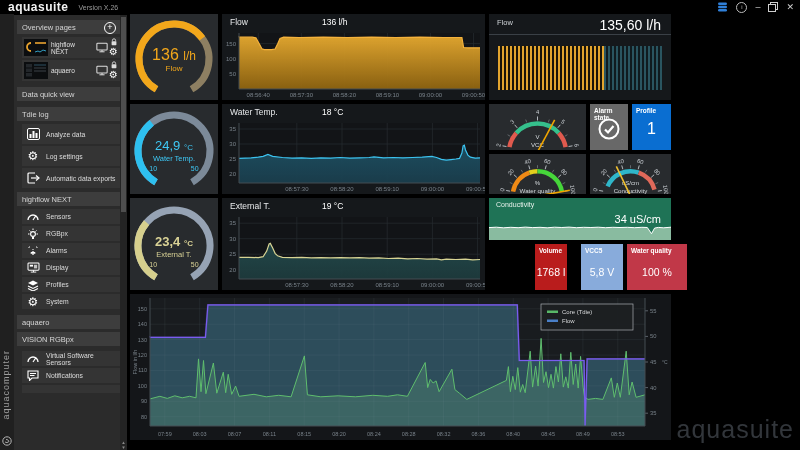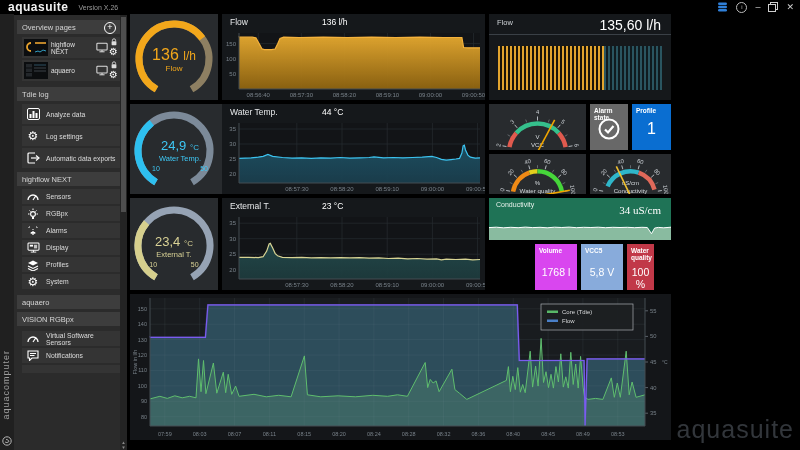--- a/index.html
+++ b/index.html
@@ -40,66 +40,66 @@
   #sb-scroll{position:absolute;right:0;top:0;width:7px;height:436px;background:#242424;}
   #sb-thumb{position:absolute;left:1px;top:2px;width:5px;height:195px;background:#4e4e4e;}
   #sb-arrows{position:absolute;right:0;bottom:1px;width:7px;text-align:center;font-size:4.5px;color:#8a8a8a;line-height:5px;}
   
   .tile{position:absolute;overflow:hidden;}
   .gauge-tile{background:#282b2e;}
   .chart-tile{background:#15181b;}
   #t-flowgauge{left:130px;top:14px;width:88px;height:86px;}
   #t-flowchart{left:222px;top:14px;width:263px;height:86px;}
   #t-flowbar{left:489px;top:14px;width:182px;height:86px;background:#15181b;}
-  #t-watergauge{left:130px;top:104px;width:88px;height:90px;padding-left:12px;}
+  #t-watergauge{left:130px;top:104px;width:88px;height:90px;}
   #t-waterchart{left:222px;top:104px;width:263px;height:90px;}
   #t-vcc{left:489px;top:104px;width:97px;height:46px;}
   #t-alarm{left:590px;top:104px;width:38px;height:46px;background:#686868;}
   #t-profile{left:632px;top:104px;width:39px;height:46px;background:#0a6ed1;}
   #t-wqgauge{left:489px;top:154px;width:97px;height:40px;}
   #t-condgauge{left:590px;top:154px;width:81px;height:40px;}
   #t-extgauge{left:130px;top:198px;width:88px;height:92px;}
   #t-extchart{left:222px;top:198px;width:263px;height:92px;}
   #t-condpanel{left:489px;top:198px;width:182px;height:42px;background:#1f7356;}
   #t-power{left:489px;top:244px;width:42px;height:46px;background:#5e1499;}
-  #t-volume{left:535px;top:244px;width:42px;height:46px;background:#d946ef;}
+  #t-volume{left:535px;top:244px;width:32px;height:46px;background:#b91c1c;}
   #t-vcc5{left:581px;top:244px;width:42px;height:46px;background:#88abdb;}
-  #t-wqtile{left:627px;top:244px;width:27px;height:46px;background:#c13848;}
+  #t-wqtile{left:627px;top:244px;width:60px;height:46px;background:#c13848;}
   #t-history{left:130px;top:294px;width:541px;height:146px;background:#141619;}
   
   .ch-head{position:absolute;left:8px;top:3px;font-size:8.5px;color:#e8eaec;z-index:2;}
   .ch-val{position:absolute;left:38%;top:3px;font-size:8.5px;color:#fff;z-index:2;}
   
   .g-center{position:absolute;left:0;width:100%;text-align:center;z-index:2;}
   #fg-value{top:32px;color:#f2a71b;font-size:16px;}
   #fg-value .unit{font-size:12px;}
   #fg-label{top:50px;color:#f2a71b;font-size:8px;}
   #wg-value{top:34px;color:#3ec8f5;font-size:13px;}
   #wg-label{top:50px;color:#3ec8f5;font-size:7.5px;}
   .g-min{position:absolute;left:22%;top:68%;font-size:7px;z-index:2;}
   .g-max{position:absolute;right:22%;top:68%;font-size:7px;z-index:2;}
   #t-watergauge .g-min,#t-watergauge .g-max{color:#3ec8f5;}
-  #eg-value{top:36px;color:#d9d296;font-size:13px;}
+  #eg-value{top:36px;color:#d9d296;font-size:13px;font-weight:bold;}
   #eg-label{top:52px;color:#d9d296;font-size:7.5px;}
   #t-extgauge .g-min,#t-extgauge .g-max{color:#d9d296;}
   
   #fb-head{position:absolute;left:8px;top:4px;font-size:7.5px;color:#cfd3d7;}
   #fb-val{position:absolute;right:10px;top:3px;font-size:14px;color:#fff;}
   #fb-div{position:absolute;left:0;top:20px;width:182px;height:1px;background:#3a4046;}
   #fb-bar{position:absolute;left:9px;top:32px;width:164px;height:44px;display:flex;}
   #fb-fill{height:100%;background:repeating-linear-gradient(90deg,#e2a42e 0 2px,#1a1408 2px 4px);}
   #fb-rest{height:100%;flex:1;background:repeating-linear-gradient(90deg,#2a5560 0 2px,#101b1f 2px 4px);}
   
   .tile-label{position:absolute;left:4px;top:3px;font-size:6.5px;color:#fff;font-weight:bold;}
   #alarm-check{position:absolute;left:50%;top:55%;transform:translate(-50%,-50%);}
   #profile-val{position:absolute;left:0;top:16px;width:100%;text-align:center;font-size:16px;color:#fff;}
   .small-val{position:absolute;left:0;top:22px;width:100%;text-align:center;font-size:10.5px;color:#fff;}
   
   #cp-title{position:absolute;left:7px;top:3px;font-size:7px;color:#e8f2ec;}
-  #cp-val{position:absolute;right:10px;top:6px;font-size:11px;color:#fff;z-index:2;font-family:Liberation Serif, serif;}
+  #cp-val{position:absolute;right:10px;top:15px;font-size:11px;color:#fff;z-index:2;}
   #cp-spark{position:absolute;left:0;bottom:0;width:182px;height:18px;}
   
   #watermark{position:absolute;right:6px;bottom:6px;font-size:25px;color:#32363b;letter-spacing:1px;}
   .abs{position:absolute;}
   svg{display:block;}
 </style>
 </head>
 <body>
 
 <div id="app">
@@ -200,20 +200,23 @@
               <svg width="8" height="8" viewBox="0 0 10 10">
                   <path d="M3 4 V3 a2 2 0 0 1 4 0 V4" fill="none" stroke="#ddd" stroke-width="1.1"></path>
                   <rect x="2" y="4" width="6" height="5" rx="0.8" fill="#ddd"></rect>
                 </svg>
             </span>
             <span class="gear-glyph small">⚙</span>
           </span>
         </span>
       </div>
 
+      <div class="sb-header" style="margin-bottom:6px;">
+        <span>Data quick view</span>
+      </div>
       <div class="sb-header">
         <span>Tdie log</span>
       </div>
       <div class="sb-item">
         <span class="sb-ic">
           <svg width="13" height="12" viewBox="0 0 13 12">
               <rect x="0.5" y="0.5" width="12" height="11" rx="1.5" fill="none" stroke="#fff"></rect>
               <rect x="2.5" y="6" width="2" height="4" fill="#fff"></rect>
               <rect x="5.5" y="3" width="2" height="7" fill="#fff"></rect>
               <rect x="8.5" y="5" width="2" height="5" fill="#fff"></rect>
@@ -403,21 +406,21 @@
         </svg>
       </div>
     <div class="g-center" id="wg-value"><span>24,9</span> <span style="font-size:8px;">°C</span></div>
     <div class="g-center" id="wg-label">Water Temp.</div>
     <div class="g-min">10</div>
     <div class="g-max">50</div>
   </div>
 
   <div class="tile chart-tile" id="t-waterchart">
     <div class="ch-head">Water Temp.</div>
-    <div class="ch-val">44 °C</div>
+    <div class="ch-val">18 °C</div>
     <div class="abs" style="left:0;top:16px;width:263px;height:74px;">
         <svg width="263" height="74" viewBox="0 0 263 74">
           <rect x="17" y="3" width="241" height="60" fill="#121417"></rect>
           <line x1="74.84" y1="3" x2="74.84" y2="63" stroke="#272c31" stroke-width="0.7"></line>
           <line x1="120.0275" y1="3" x2="120.0275" y2="63" stroke="#272c31" stroke-width="0.7"></line>
           <line x1="165.215" y1="3" x2="165.215" y2="63" stroke="#272c31" stroke-width="0.7"></line>
           <line x1="210.4025" y1="3" x2="210.4025" y2="63" stroke="#272c31" stroke-width="0.7"></line>
           <line x1="255.59" y1="3" x2="255.59" y2="63" stroke="#272c31" stroke-width="0.7"></line>
           <line x1="17" y1="54" x2="258" y2="54" stroke="#272c31" stroke-width="0.7"></line>
           <text x="14" y="56" font-size="6" fill="#79828a" text-anchor="end">20</text>
@@ -555,21 +558,21 @@
         </svg>
       </div>
     <div class="g-center" id="eg-value"><span>23,4</span> <span style="font-size:8px;">°C</span></div>
     <div class="g-center" id="eg-label">External T.</div>
     <div class="g-min">10</div>
     <div class="g-max">50</div>
   </div>
 
   <div class="tile chart-tile" id="t-extchart">
     <div class="ch-head">External T.</div>
-    <div class="ch-val">23 °C</div>
+    <div class="ch-val">19 °C</div>
     <div class="abs" style="left:0;top:16px;width:263px;height:76px;">
         <svg width="263" height="76" viewBox="0 0 263 76">
           <rect x="17" y="3" width="241" height="62" fill="#121417"></rect>
           <line x1="74.84" y1="3" x2="74.84" y2="65" stroke="#272c31" stroke-width="0.7"></line>
           <line x1="120.0275" y1="3" x2="120.0275" y2="65" stroke="#272c31" stroke-width="0.7"></line>
           <line x1="165.215" y1="3" x2="165.215" y2="65" stroke="#272c31" stroke-width="0.7"></line>
           <line x1="210.4025" y1="3" x2="210.4025" y2="65" stroke="#272c31" stroke-width="0.7"></line>
           <line x1="255.59" y1="3" x2="255.59" y2="65" stroke="#272c31" stroke-width="0.7"></line>
           <line x1="17" y1="55.699999999999996" x2="258" y2="55.699999999999996" stroke="#272c31" stroke-width="0.7"></line>
           <text x="14" y="57.699999999999996" font-size="6" fill="#79828a" text-anchor="end">20</text>

